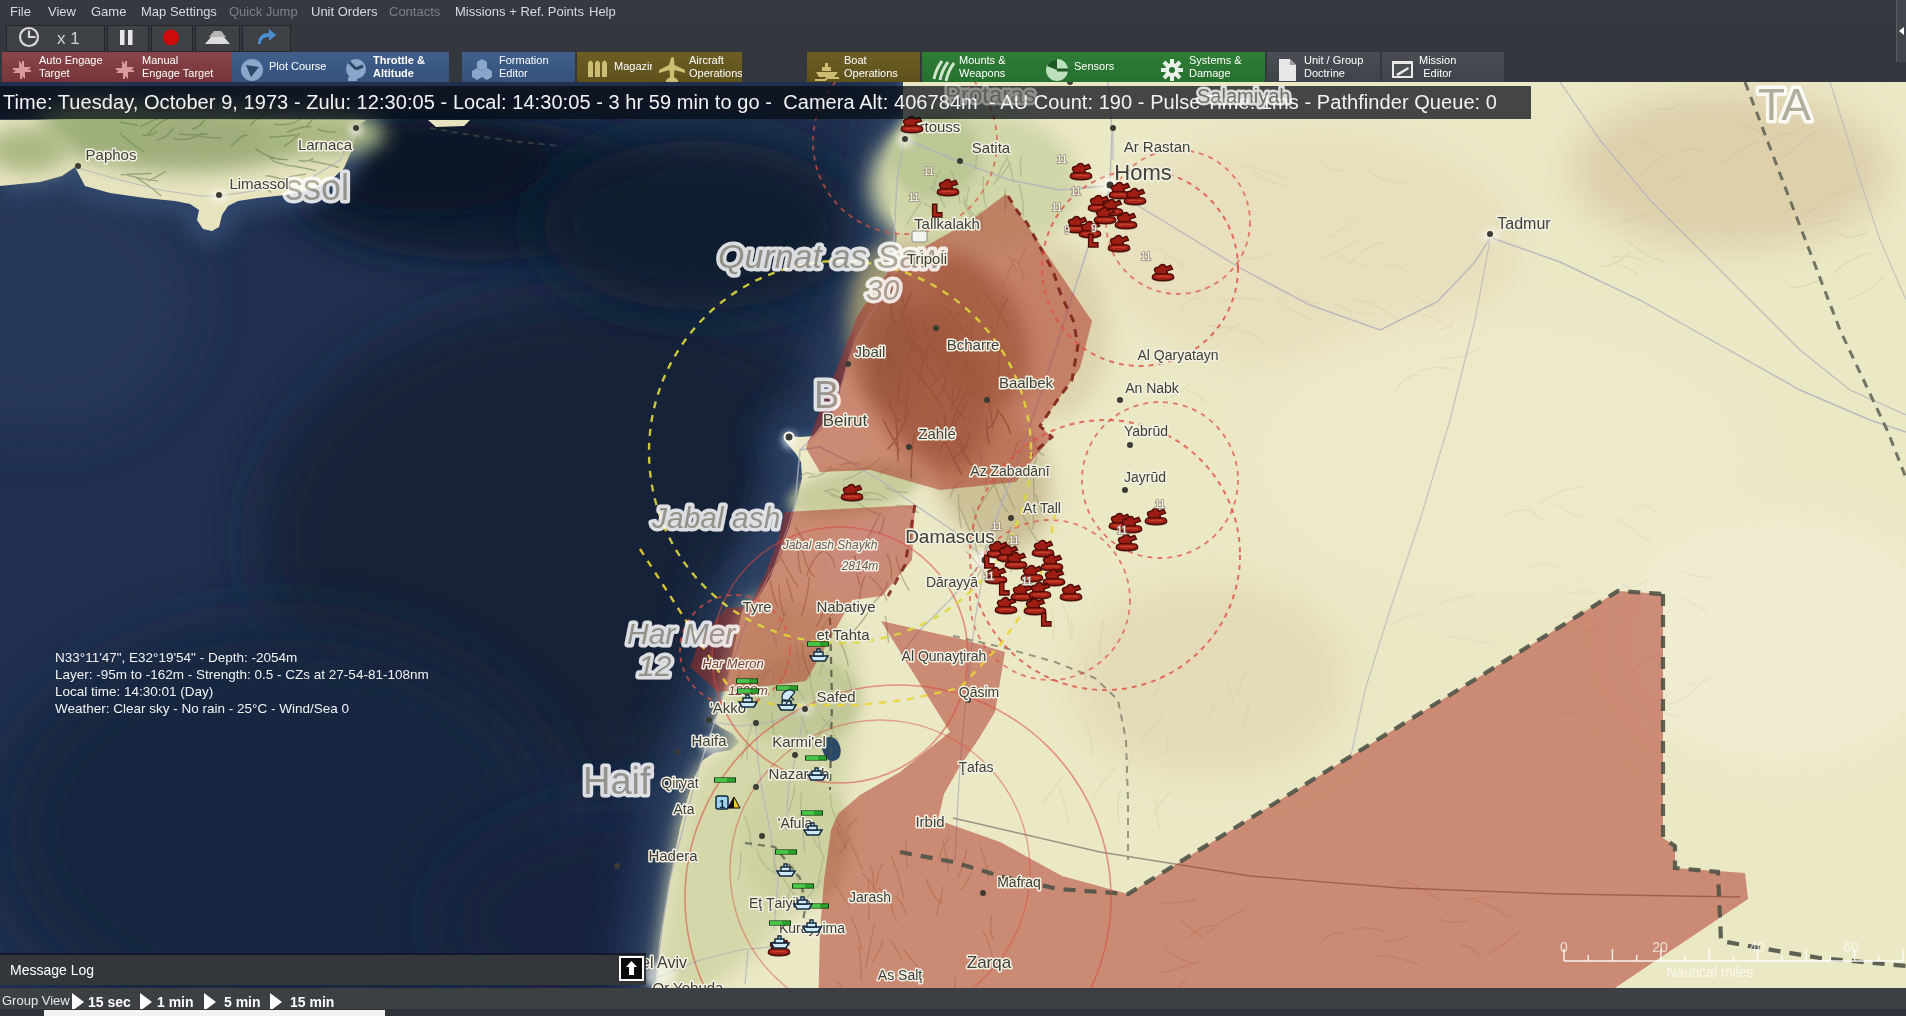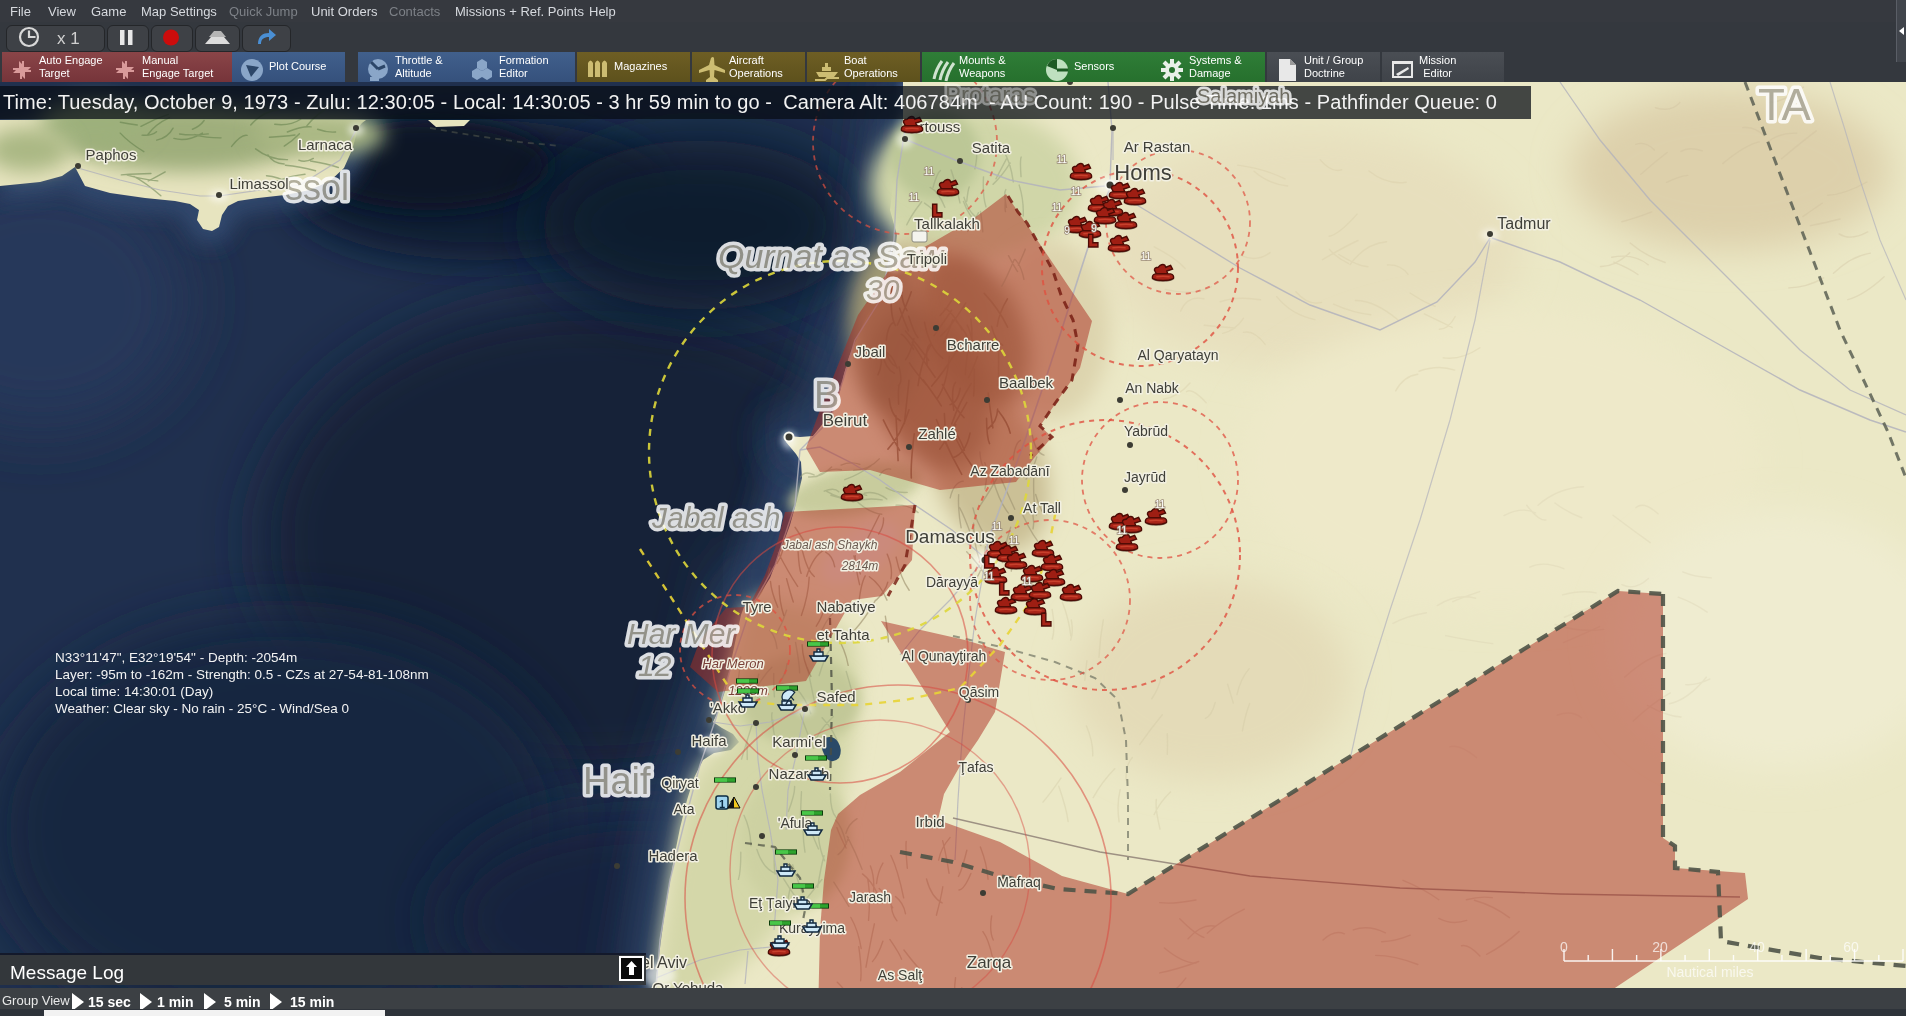--- a/index.html
+++ b/index.html
@@ -3,32 +3,32 @@
 <meta charset="utf-8">
 <style>
   html,body{margin:0;padding:0;width:1906px;height:1016px;overflow:hidden;background:#383c42;font-family:"Liberation Sans",sans-serif;}
   #stage{position:relative;width:1906px;height:1016px;overflow:hidden;}
   #mapsvg{position:absolute;left:0;top:0;}
   
   #menubar{position:absolute;left:0;top:0;width:1906px;height:22px;background:#36393f;color:#d6d9de;font-size:13px;padding-left:20px;}
   #menubar span{position:absolute;top:4px;}
   #menubar .dis{color:#7d8187;}
   #toolrow{position:absolute;left:0;top:22px;width:1906px;height:30px;background:#34383e;}
-  .tbtn{position:absolute;top:3px;height:25px;background:#3e4146;border:1px solid #242629;border-radius:6px;}
+  .tbtn{position:absolute;top:3px;height:25px;background:#3e4146;border:1px solid #242629;border-radius:0;}
   #bigrow{position:absolute;left:0;top:52px;width:1906px;height:30px;background:#34383e;}
   .bb{position:absolute;top:0;height:30px;color:#fff;overflow:hidden;}
   .bb .lbl{position:absolute;left:37px;top:2px;font-size:11px;line-height:13px;white-space:nowrap;}
   .bb .lbl1{position:absolute;left:37px;top:8px;font-size:11px;white-space:nowrap;}
   .bb svg{position:absolute;left:6px;top:3px;}
   
   #timebar{position:absolute;left:0;top:86px;width:1531px;height:33px;background:rgba(8,13,22,0.74);color:#f2f2f2;}
   #timebar span{position:absolute;left:3px;top:5px;white-space:nowrap;letter-spacing:0.06px;font-size:20px;}
   
   #msglog{position:absolute;left:0;top:953px;width:646px;height:30px;background:#33373b;border-top:2px solid #13192b;color:#fff;}
-  #msglog .t{position:absolute;left:10px;top:7px;font-size:19px;}
+  #msglog .t{position:absolute;left:10px;top:7px;font-size:14px;}
   #upbtn{position:absolute;left:619px;top:956px;width:25px;height:25px;background:#0a0a0a;border:2px solid #fff;box-sizing:border-box;}
   #groupbar{position:absolute;left:0;top:988px;width:1906px;height:28px;background:#3c4044;color:#e8e8e8;}
   #groupbar .g{position:absolute;top:5px;font-size:13px;}
   #hscroll{position:absolute;left:44px;top:1010px;width:341px;height:6px;background:#f2f2f2;}
     
   #rpanel{position:absolute;left:1896px;top:0;width:10px;height:62px;background:#41454c;border-left:1px solid #5a5e66;}
 </style>
 </head>
 <body>
 <div id="stage">
@@ -458,21 +458,21 @@
         </svg>
         <div class="lbl">Manual<br>Engage Target</div>
       </div>
       <div class="bb" style="left: 232px; width: 113px; background: linear-gradient(rgb(65, 96, 140), rgb(53, 81, 124));">
         <svg width="30" height="30">
           <circle cx="14" cy="15" r="11" fill="#8aa6c8"></circle>
           <path d="M8 10 L21 12 L13 22 Z" fill="#2c4668"></path>
         </svg>
         <div class="lbl1">Plot Course</div>
       </div>
-      <div class="bb" style="left: 358px; width: 113px; background: linear-gradient(rgb(65, 96, 140), rgb(53, 81, 124));">
+      <div class="bb" style="left: 336px; width: 113px; background: linear-gradient(rgb(65, 96, 140), rgb(53, 81, 124)); font-weight: bold;">
         <svg width="30" height="30">
           <circle cx="14" cy="14" r="10" fill="#8aa6c8"></circle>
           <path d="M14 14 L7 7" stroke="#2c4668" stroke-width="3"></path>
           <path d="M14 14 L21 11" stroke="#2c4668" stroke-width="3"></path>
           <rect x="6" y="22" width="9" height="4" fill="#8aa6c8"></rect>
         </svg>
         <div class="lbl">Throttle &amp;<br>Altitude</div>
       </div>
       <div class="bb" style="left: 462px; width: 113px; background: linear-gradient(rgb(65, 96, 140), rgb(53, 81, 124));">
         <svg width="30" height="30">
@@ -485,21 +485,21 @@
       <div class="bb" style="left: 577px; width: 113px; background: linear-gradient(rgb(110, 94, 36), rgb(93, 81, 28));">
         <svg width="30" height="30">
           <g fill="#cdbd72">
             <path d="M5 8 q2.5,-5 5,0 v14 h-5 z"></path>
             <path d="M12 8 q2.5,-5 5,0 v14 h-5 z"></path>
             <path d="M19 8 q2.5,-5 5,0 v14 h-5 z"></path>
           </g>
         </svg>
         <div class="lbl1">Magazines</div>
       </div>
-      <div class="bb" style="left: 692px; width: 113px; background: linear-gradient(rgb(110, 94, 36), rgb(93, 81, 28));">
+      <div class="bb" style="left: 652px; width: 90px; background: linear-gradient(rgb(110, 94, 36), rgb(93, 81, 28));">
         <svg width="30" height="30">
           <path d="M13 4 q2,-2 3,0 l0.5 7 L27 16 v3 L16.5 16 l-0.5 7 l4 3 v2 h-12 v-2 l4,-3 L11.5 16 L1 19 v-3 L11 11 Z" fill="#cdbd72" transform="translate(0,-1)"></path>
         </svg>
         <div class="lbl">Aircraft<br>Operations</div>
       </div>
       <div class="bb" style="left: 807px; width: 113px; background: linear-gradient(rgb(110, 94, 36), rgb(93, 81, 28));">
         <svg width="30" height="30">
           <g fill="#cdbd72">
             <path d="M3 17 h22 l-4 5 h-15 z"></path>
             <rect x="9" y="12" width="9" height="4"></rect>

